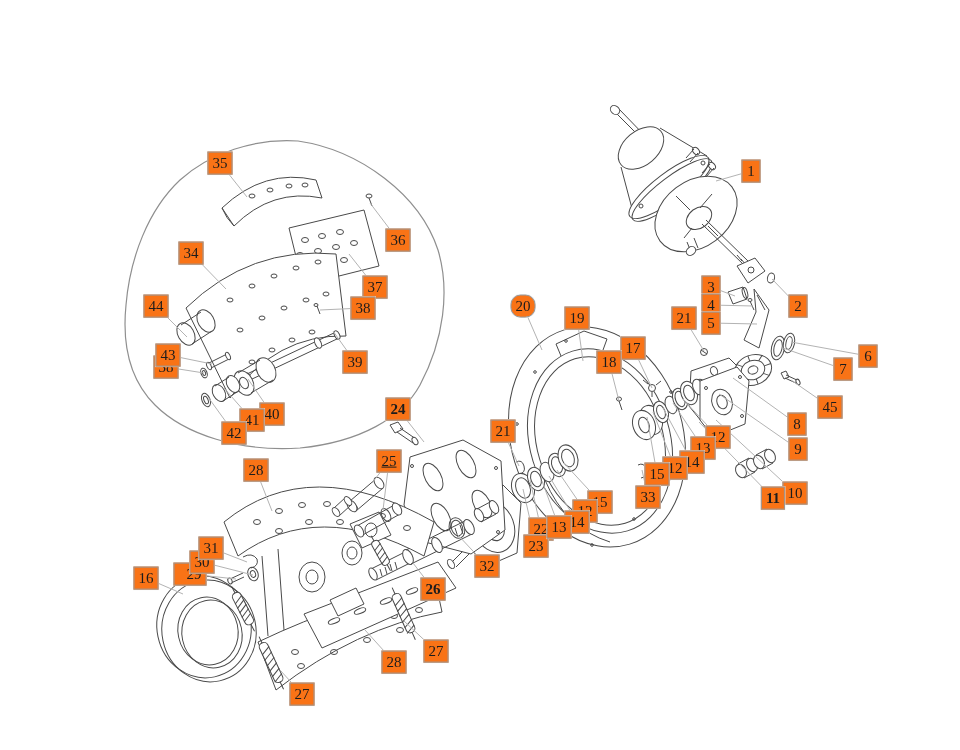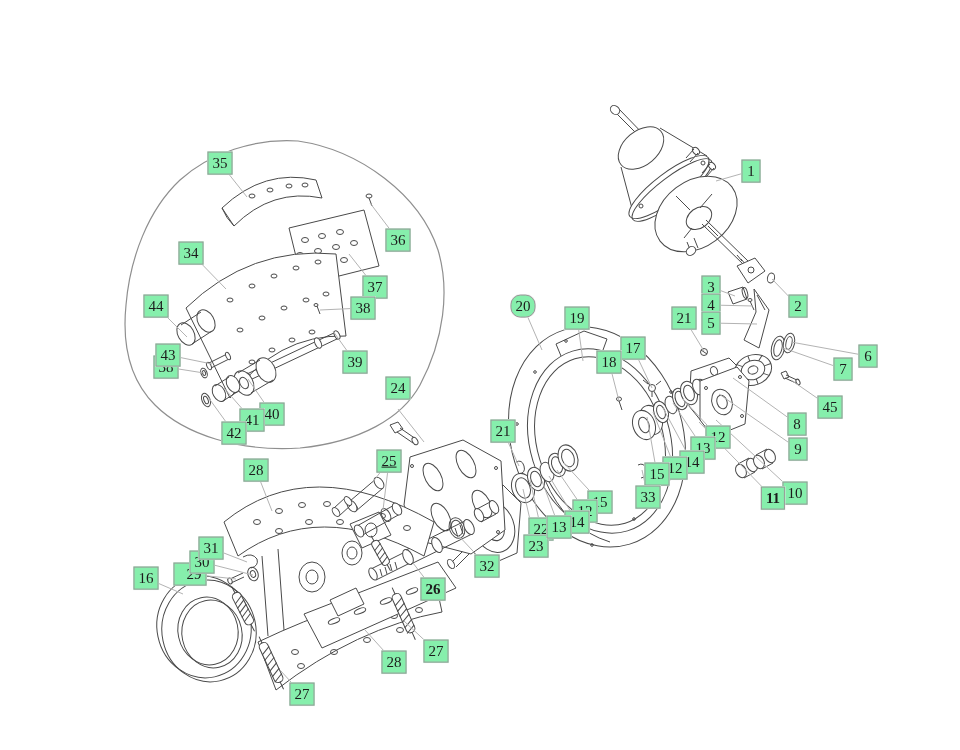--- a/index.html
+++ b/index.html
@@ -1,20 +1,20 @@
 <!DOCTYPE html>
 <html><head>
 <meta charset="utf-8">
 <style>
   html,body{margin:0;padding:0;background:#fff;}
   .stage{position:relative;width:960px;height:750px;background:#ffffff;overflow:hidden;
          font-family:"Liberation Serif", serif;}
   svg.art{position:absolute;left:0;top:0;z-index:1;}
   .callout{position:absolute;transform:translate(-50%,-50%);z-index:3;
-           background:#86efac;border:1px solid #999;color:#1c1c1c;
+           background:#f97316;border:1px solid #999;color:#1c1c1c;
            font:15px/1.12 "Liberation Serif", serif;
            padding:2px 4px;min-width:9px;text-align:center;
            box-shadow:0 0 0 0.5px #e8e8e8;}
   
   .ln{stroke:#4a4a4a;stroke-width:1;fill:none;}
   .fw{stroke:#4a4a4a;stroke-width:1;fill:#ffffff;}
   .bubble{stroke:#8f8f8f;stroke-width:1.2;fill:none;}
 </style>
 </head>
 <body>
@@ -449,21 +449,21 @@
       <div class="callout" style="left: 577px; top: 318px;">19</div>
       <div class="callout" style="left: 523px; top: 306px; border-radius: 10px;">20</div>
       <div class="callout" style="left: 684px; top: 318px;">21</div>
       <div class="callout" style="left: 503px; top: 431px;">21</div>
       <div class="callout" style="left: 541px; top: 529px; text-align: center;">22</div>
       <div class="callout" style="left: 536px; top: 546px;">23</div>
       <div class="callout" style="left: 600px; top: 502px;">15</div>
       <div class="callout" style="left: 585px; top: 511px;">12</div>
       <div class="callout" style="left: 577px; top: 522px;">14</div>
       <div class="callout" style="left: 559px; top: 527px;">13</div>
-      <div class="callout" style="left: 398px; top: 388px;">24</div>
+      <div class="callout" style="left: 398px; top: 409px; font-weight: bold;">24</div>
       <div class="callout" style="left: 389px; top: 461px; text-decoration: underline;">25</div>
       <div class="callout" style="left: 433px; top: 589px; font-weight: bold;">26</div>
       <div class="callout" style="left: 436px; top: 651px;">27</div>
       <div class="callout" style="left: 302px; top: 694px;">27</div>
       <div class="callout" style="left: 256px; top: 470px;">28</div>
       <div class="callout" style="left: 394px; top: 662px;">28</div>
       <div class="callout" style="left: 190px; top: 574px; padding-left: 12px;">29</div>
       <div class="callout" style="left: 202px; top: 562px;">30</div>
       <div class="callout" style="left: 211px; top: 548px;">31</div>
       <div class="callout" style="left: 487px; top: 566px;">32</div>

